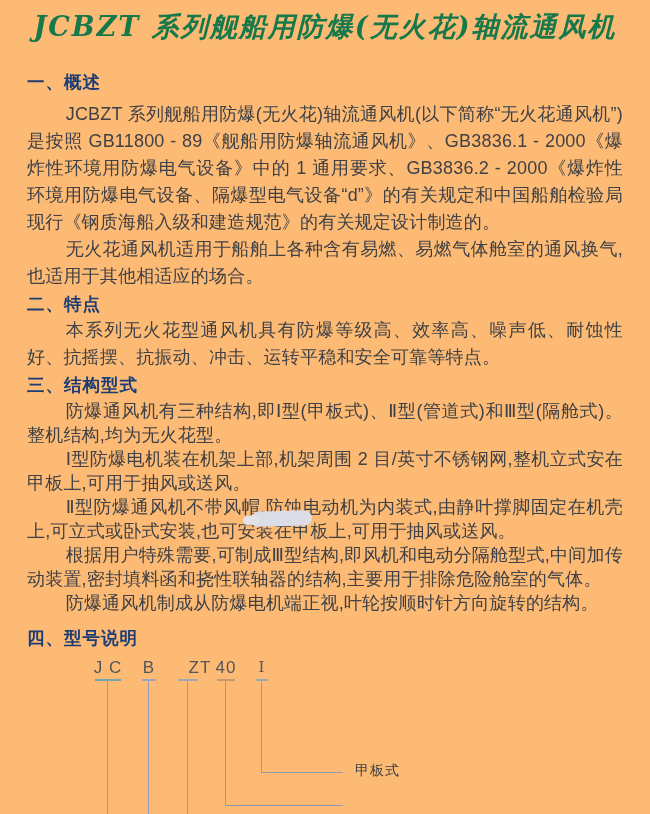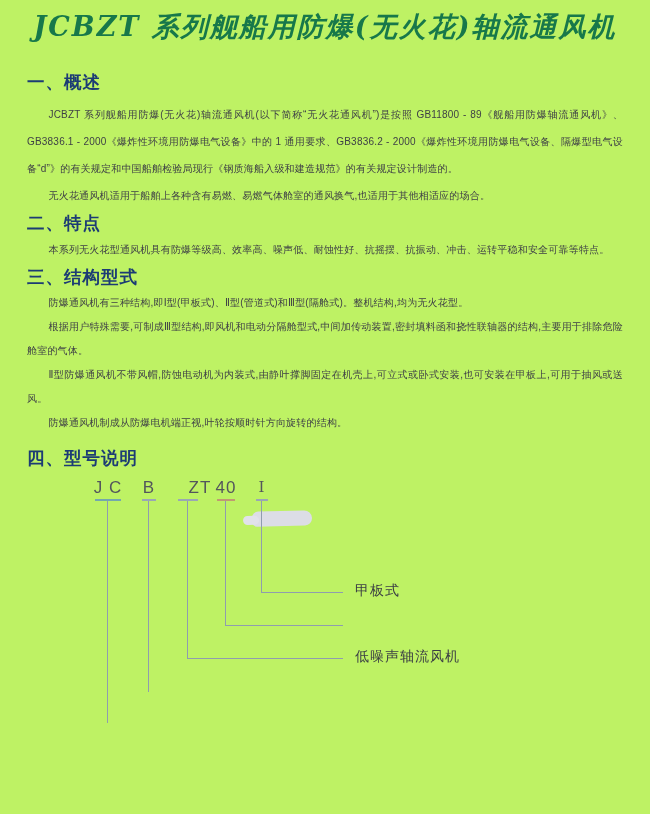--- a/index.html
+++ b/index.html
@@ -6,21 +6,21 @@
   body{
     width:650px;height:814px;overflow:hidden;
     background:#f4f3ef;
     font-family:"Liberation Sans","DejaVu Sans",sans-serif;
   }
   .page{
     position:relative;
     width:650px;height:814px;
     box-sizing:border-box;
     padding:0 27px;
-    background:#bef264;
+    background:#fdba74;
     color:#3f4146;
   }
   
   .title{
     margin:0;padding-top:9px;
     text-align:center;
     font-family:"DejaVu Serif","Liberation Serif",serif;
     font-style:italic;
     font-weight:bold;
     font-size:27px;
@@ -38,21 +38,21 @@
     color:#1c3c74;
     letter-spacing:1px;
   }
   .h-s1{margin-top:26px;}
   .h-s2{margin-top:3px;}
   .h-s3{margin-top:3px;}
   .h-s4{margin-top:12px;}
   
   p{
     margin:0;
-    font-size:10px;
+    font-size:18px;
     letter-spacing:0.2px;
     text-align:justify;
     text-indent:2.15em;
     color:#3f4146;
   }
   .s1 p{line-height:27px;}
   .s1 p.first{margin-top:8px;}
   .s2 p{line-height:27px;margin-top:2px;}
   .s3 p{line-height:24px;}
   .s3 p.first{margin-top:3px;}
@@ -122,22 +122,23 @@
   </div>
 
   <div class="s2">
     <h2 class="h-s2">二、特点</h2>
     <p>本系列无火花型通风机具有防爆等级高、效率高、噪声低、耐蚀性好、抗摇摆、抗振动、冲击、运转平稳和安全可靠等特点。</p>
   </div>
 
   <div class="s3">
     <h2 class="h-s3">三、结构型式</h2>
     <p class="first">防爆通风机有三种结构,即Ⅰ型(甲板式)、Ⅱ型(管道式)和Ⅲ型(隔舱式)。整机结构,均为无火花型。</p>
+    <p>Ⅰ型防爆电机装在机架上部,机架周围 2 目/英寸不锈钢网,整机立式安在甲板上,可用于抽风或送风。</p>
+    <p>Ⅱ型防爆通风机不带风帽,防蚀电动机为内装式,由静叶撑脚固定在机壳上,可立式或卧式安装,也可安装在甲板上,可用于抽风或送风。</p>
     <p>根据用户特殊需要,可制成Ⅲ型结构,即风机和电动分隔舱型式,中间加传动装置,密封填料函和挠性联轴器的结构,主要用于排除危险舱室的气体。</p>
-    <p>Ⅱ型防爆通风机不带风帽,防蚀电动机为内装式,由静叶撑脚固定在机壳上,可立式或卧式安装,也可安装在甲板上,可用于抽风或送风。</p>
     <p>防爆通风机制成从防爆电机端正视,叶轮按顺时针方向旋转的结构。</p>
   </div>
 
   <div class="s4">
     <h2 class="h-s4">四、型号说明</h2>
     <span class="smudge"></span>
 
     <div class="diagram">
 
       <div class="code c1">J C</div>

